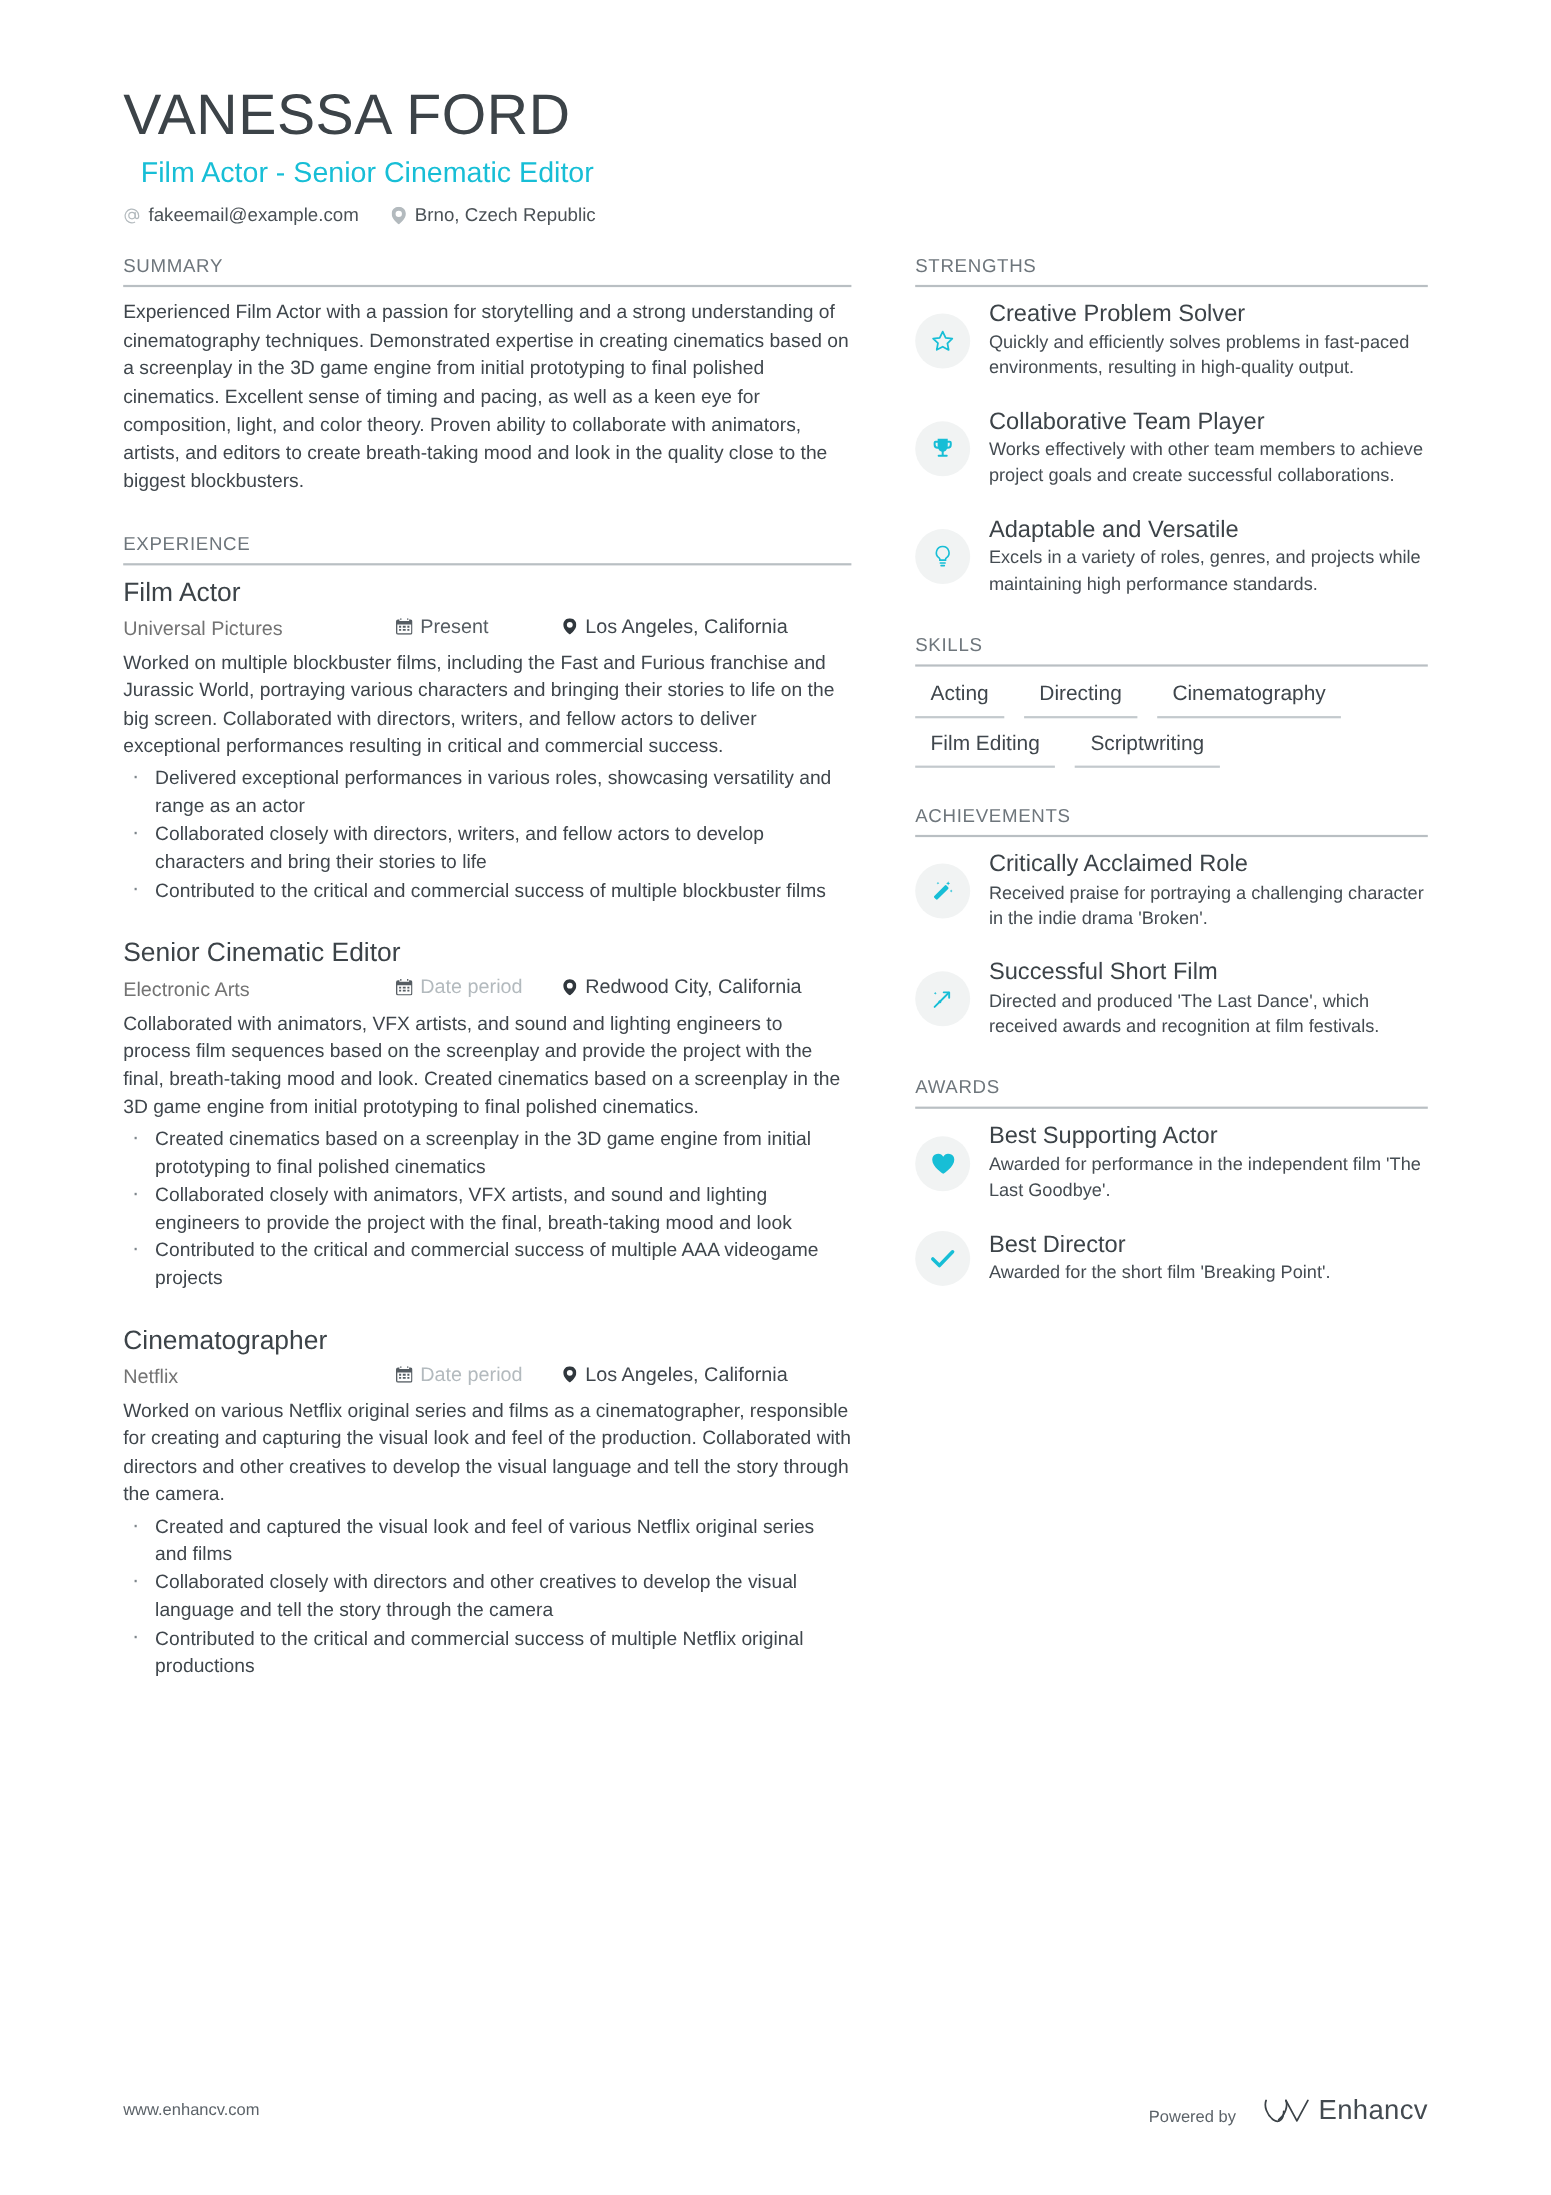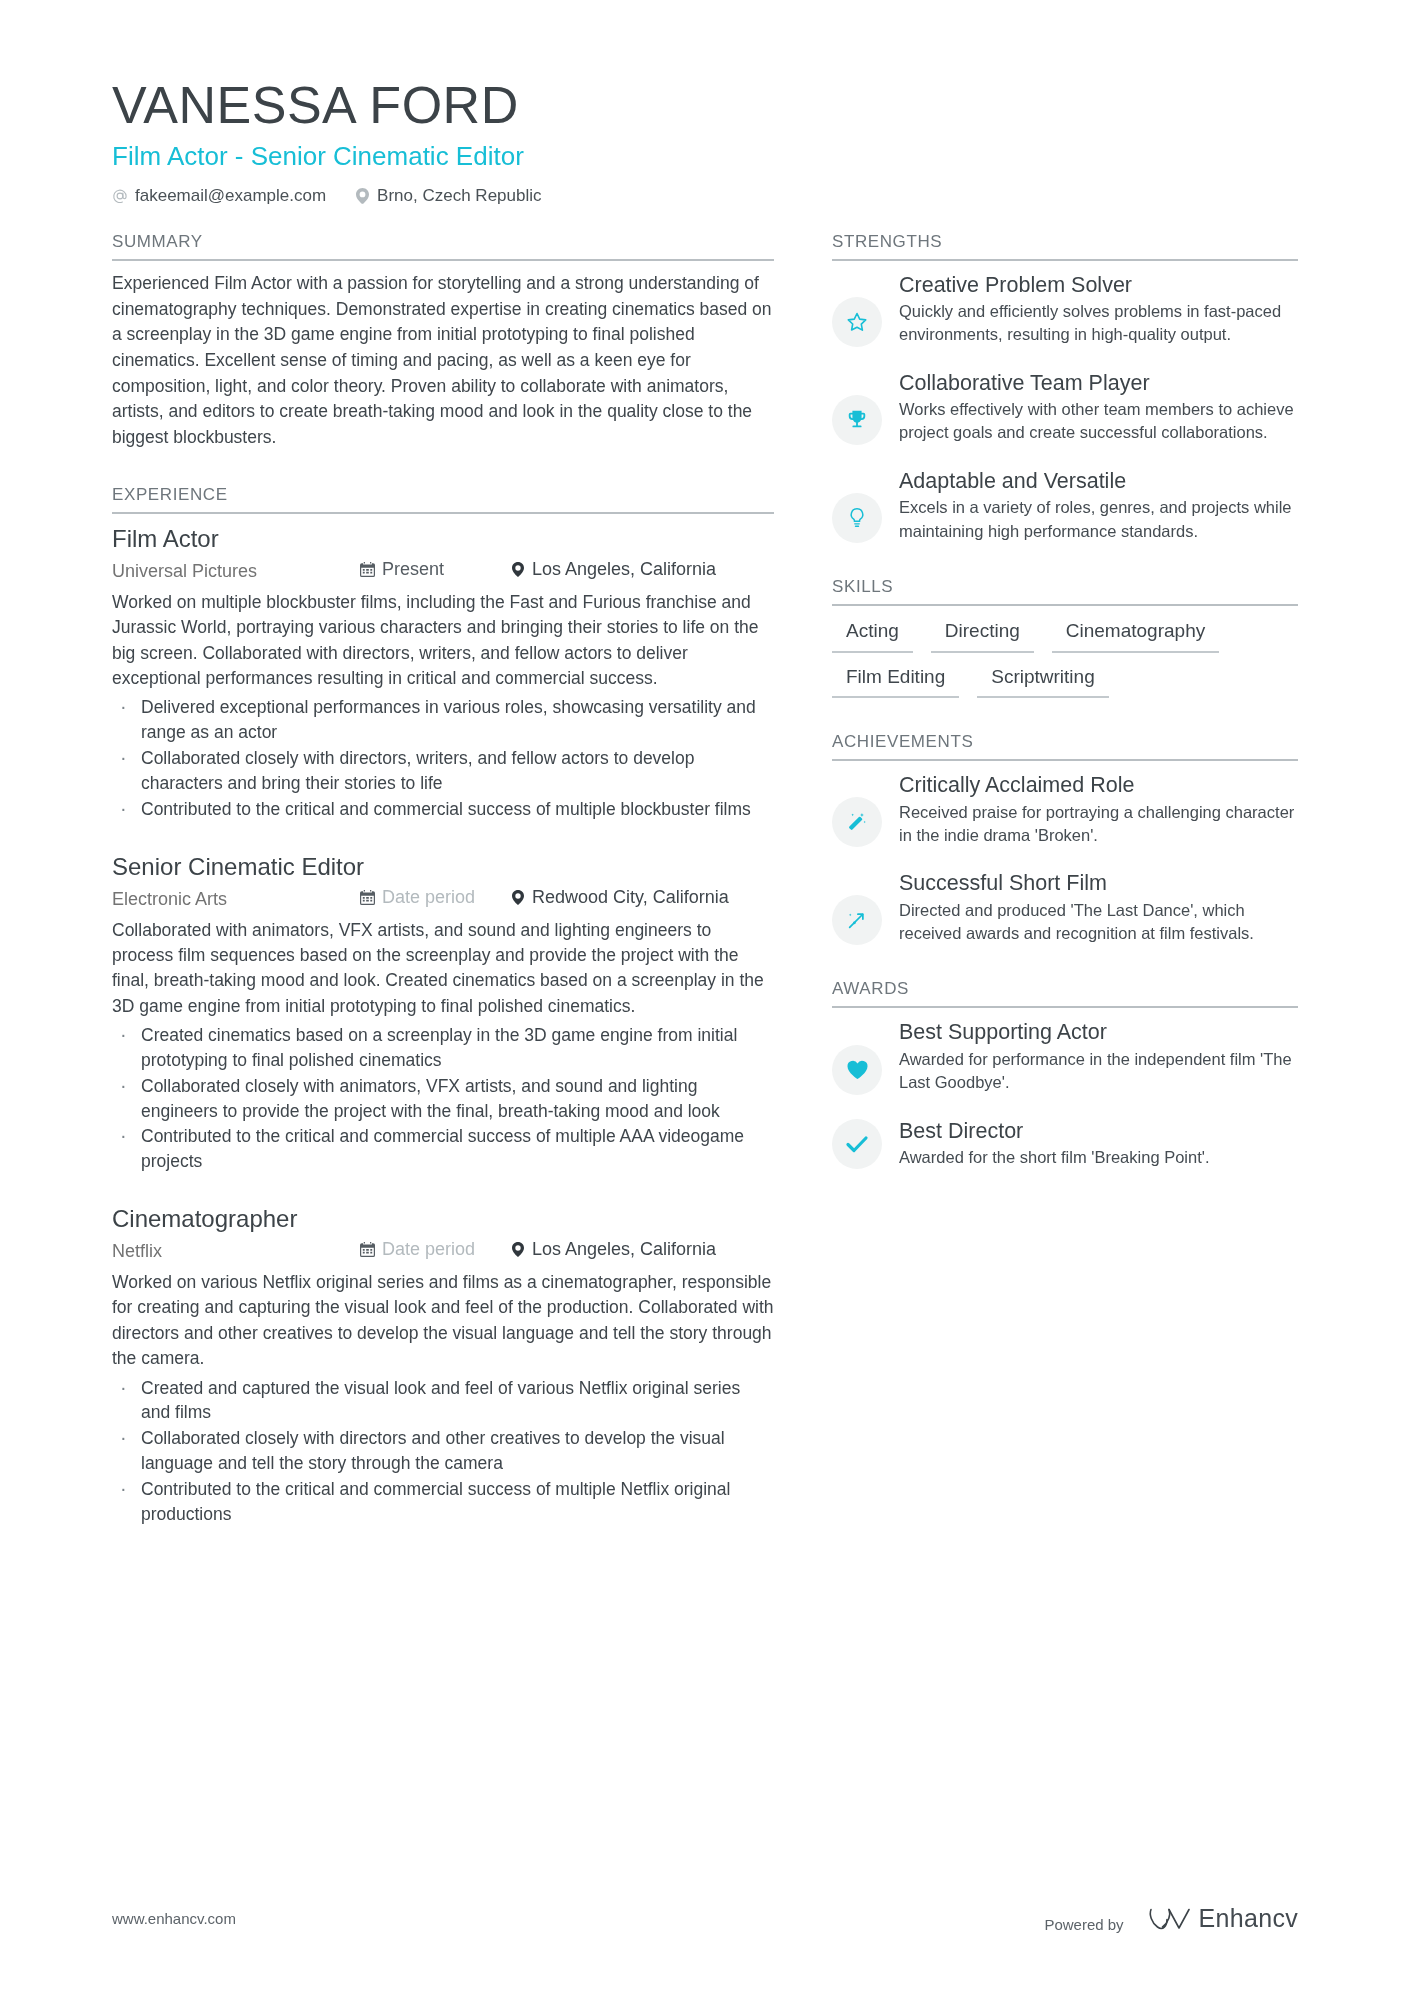--- a/index.html
+++ b/index.html
@@ -32,21 +32,21 @@
     letter-spacing: 0.5px;
     color: #3c4348;
     line-height: 1.05;
     margin: 0 0 8px 0;
   }
   .role {
     font-size: 26px;
     font-weight: 400;
     color: #17bed6;
     line-height: 1.2;
-    margin: 0 0 14px 0;
+    margin: 0 0 14px 16px;
   }
   .contact-row {
     display: flex;
     align-items: center;
     gap: 28px;
     font-size: 17px;
     color: #4a5156;
   }
   .contact-item {
     display: flex;
@@ -167,21 +167,21 @@
     top: -3px;
     color: #7d858b;
     font-size: 20px;
   }
 
   
   .card {
     display: flex;
     gap: 17px;
     margin-bottom: 22px;
-    align-items: flex-end;
+    align-items: center;
   }
   .card:last-child { margin-bottom: 0; }
   .card-icon {
     width: 50px; height: 50px;
     flex: 0 0 50px;
     border-radius: 50%;
     background: #f1f3f3;
     display: flex;
     align-items: center;
     justify-content: center;

